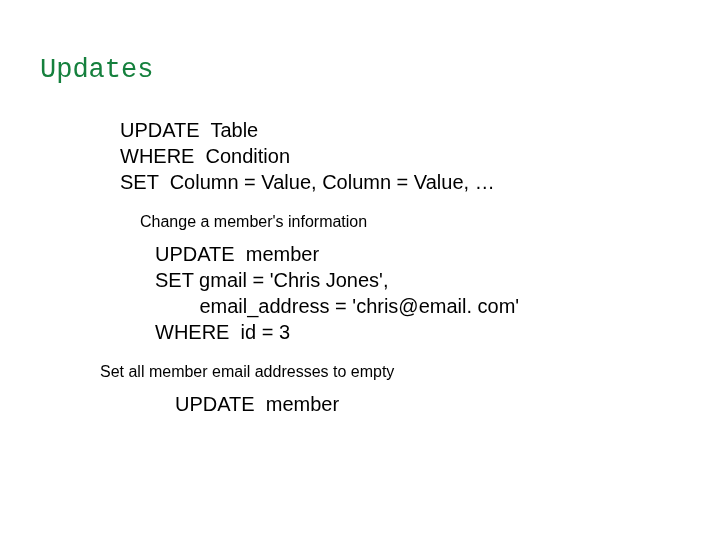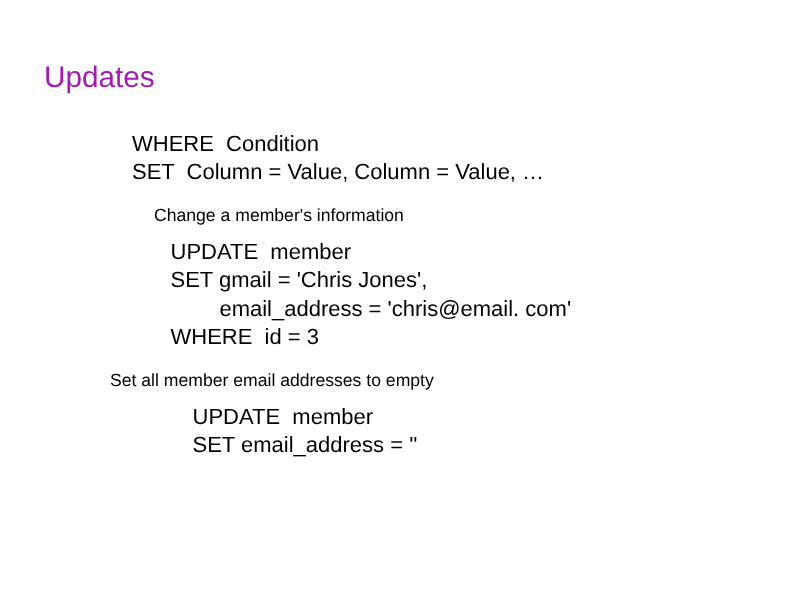--- a/index.html
+++ b/index.html
@@ -11,23 +11,24 @@
       width: 720px;
       height: 540px;
       background: #ffffff;
       font-family: Arial, Helvetica, sans-serif;
       color: #000000;
       padding-top: 55px;
       padding-left: 40px;
     }
     .title {
       font-size: 27px;
-      color: #a21caf;
+      color: #15803d;
       font-weight: normal;
       margin-bottom: 32px;
+      font-family: Liberation Mono, monospace;
     }
     .syntax-block {
       margin-left: 80px;
       font-size: 20px;
       line-height: 1.3;
       margin-bottom: 18px;
     }
     .syntax-block div {
       white-space: pre;
     }
@@ -58,31 +59,31 @@
     .example-block-2 div {
       white-space: pre;
     }
   </style>
 </head>
 <body>
 
 <h1 class="title">Updates</h1>
 
 <div class="syntax-block">
+  <div>UPDATE  Table</div>
   <div>WHERE  Condition</div>
   <div>SET  Column = Value, Column = Value, …</div>
 </div>
 
 <div class="example-label">Change a member's information</div>
 
 <div class="example-block-1">
   <div>UPDATE  member</div>
   <div>SET gmail = 'Chris Jones',</div>
   <div>        email_address = 'chris@email. com'</div>
   <div>WHERE  id = 3</div>
 </div>
 
 <div class="example-label-2">Set all member email addresses to empty</div>
 
 <div class="example-block-2">
   <div>UPDATE  member</div>
-  <div>SET email_address = ''</div>
 </div>
 
 </body></html>

